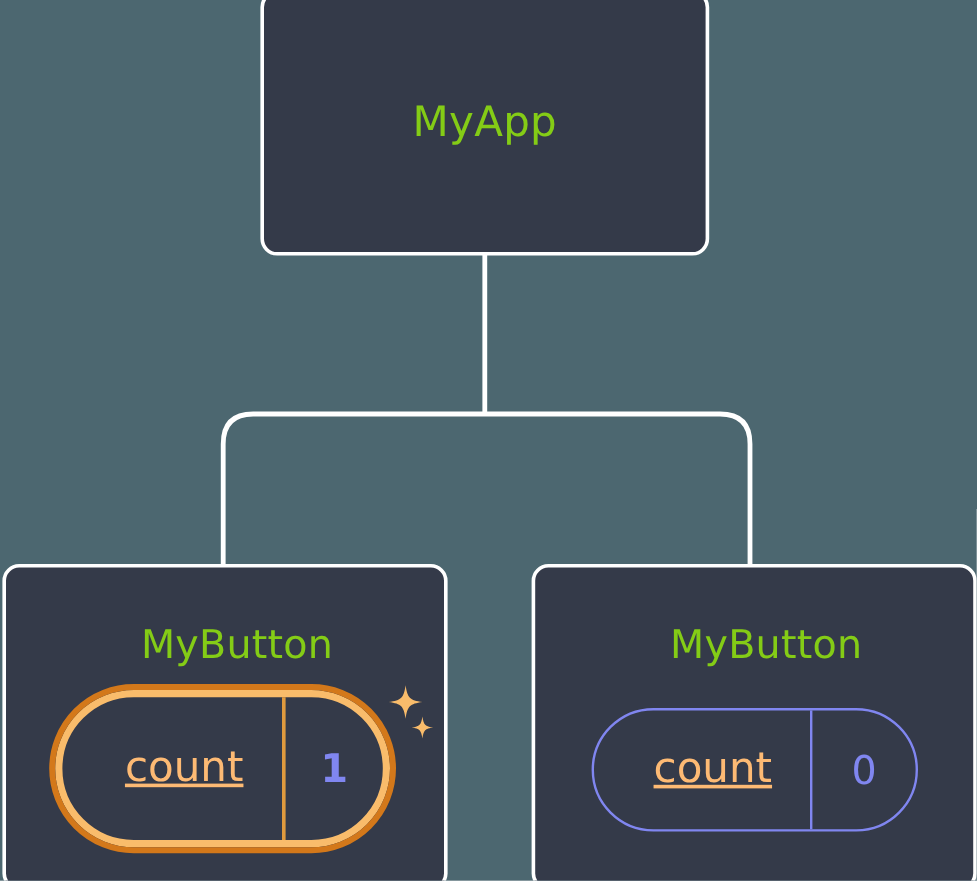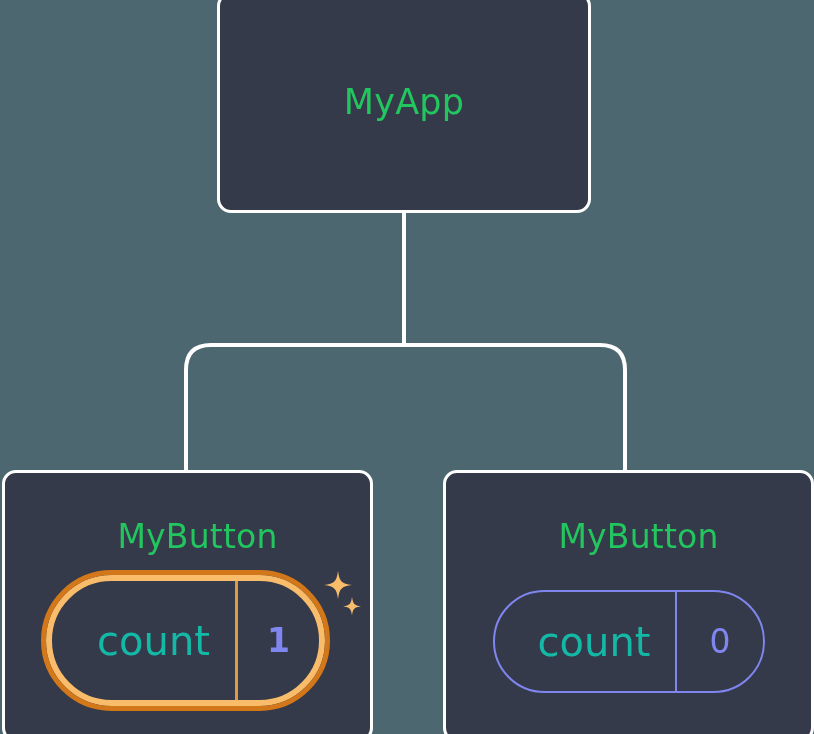--- a/index.html
+++ b/index.html
@@ -50,21 +50,21 @@
     width: 371px;
     height: 272px;
   }
   .node-child-right {
     left: 443px;
     top: 470px;
     width: 371px;
     height: 272px;
   }
   .node-title {
-    color: #22c55e;
+    color: #84cc16;
     font-size: 35px;
     font-weight: 400;
     letter-spacing: 0.2px;
     line-height: 1;
     white-space: nowrap;
   }
   .node-child-left .node-title,
   .node-child-right .node-title {
     margin-top: 47px;
     font-size: 33px;
@@ -100,24 +100,25 @@
     outline-offset: 0px;
   }
   .pill-cell {
     display: flex;
     align-items: center;
     justify-content: center;
     box-sizing: border-box;
   }
   .pill-label {
     flex: 0 0 auto;
-    color: #14b8a6;
-    font-size: 40px;
+    color: #fdba74;
+    font-size: 35px;
     font-weight: 400;
     line-height: 1;
+    text-decoration: underline;
   }
   .pill-plain .pill-label { width: 180px; padding-left: 18px; }
   .pill-highlight .pill-label { width: 183px; padding-left: 20px; }
 
   .pill-value {
     flex: 1 1 auto;
     color: #8086f0;
     font-size: 33px;
     line-height: 1;
   }

